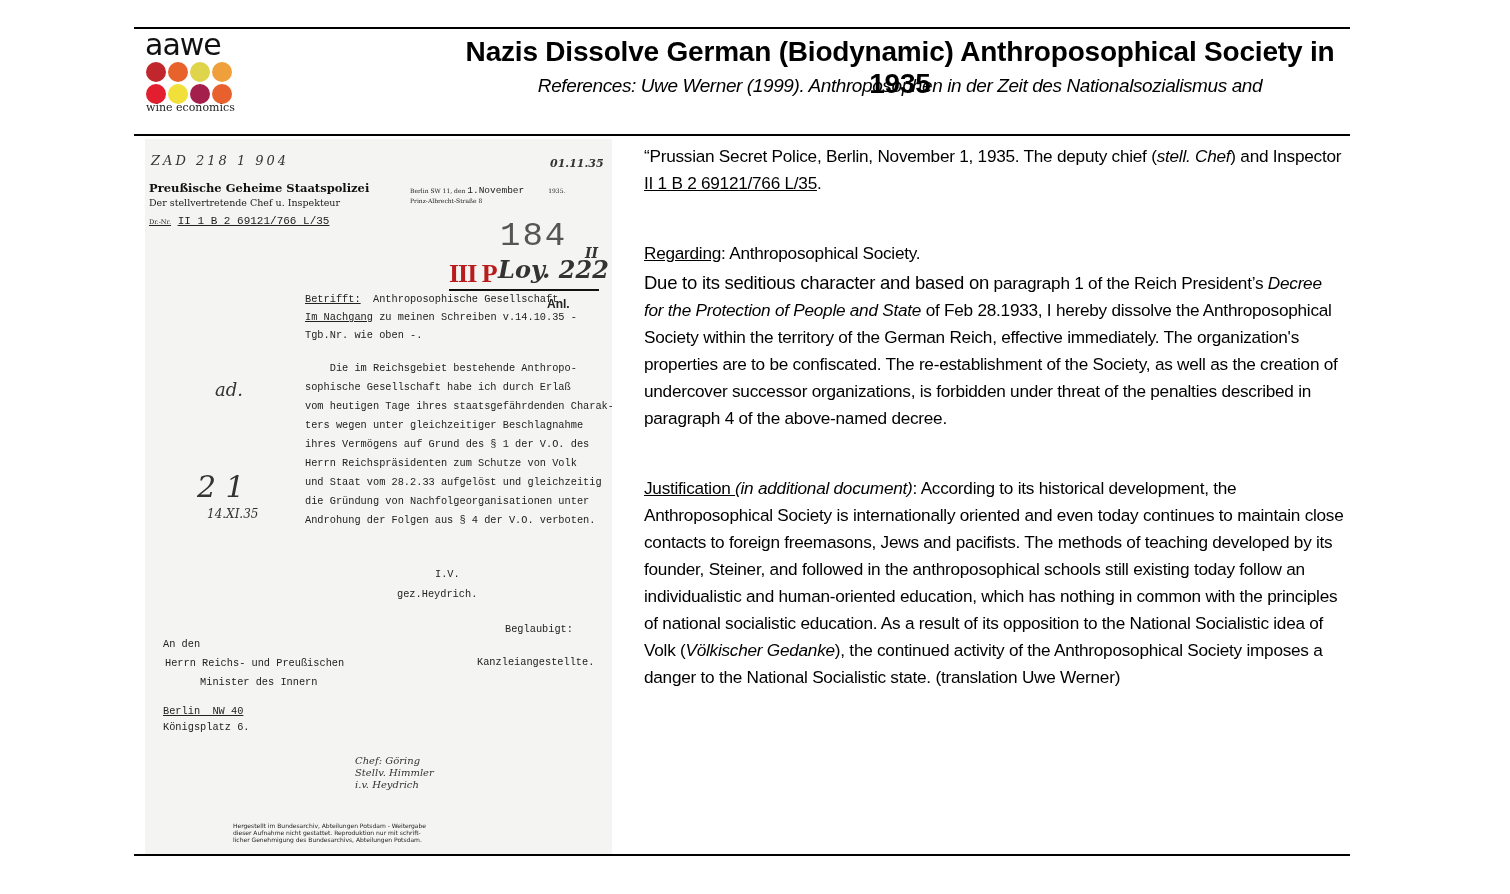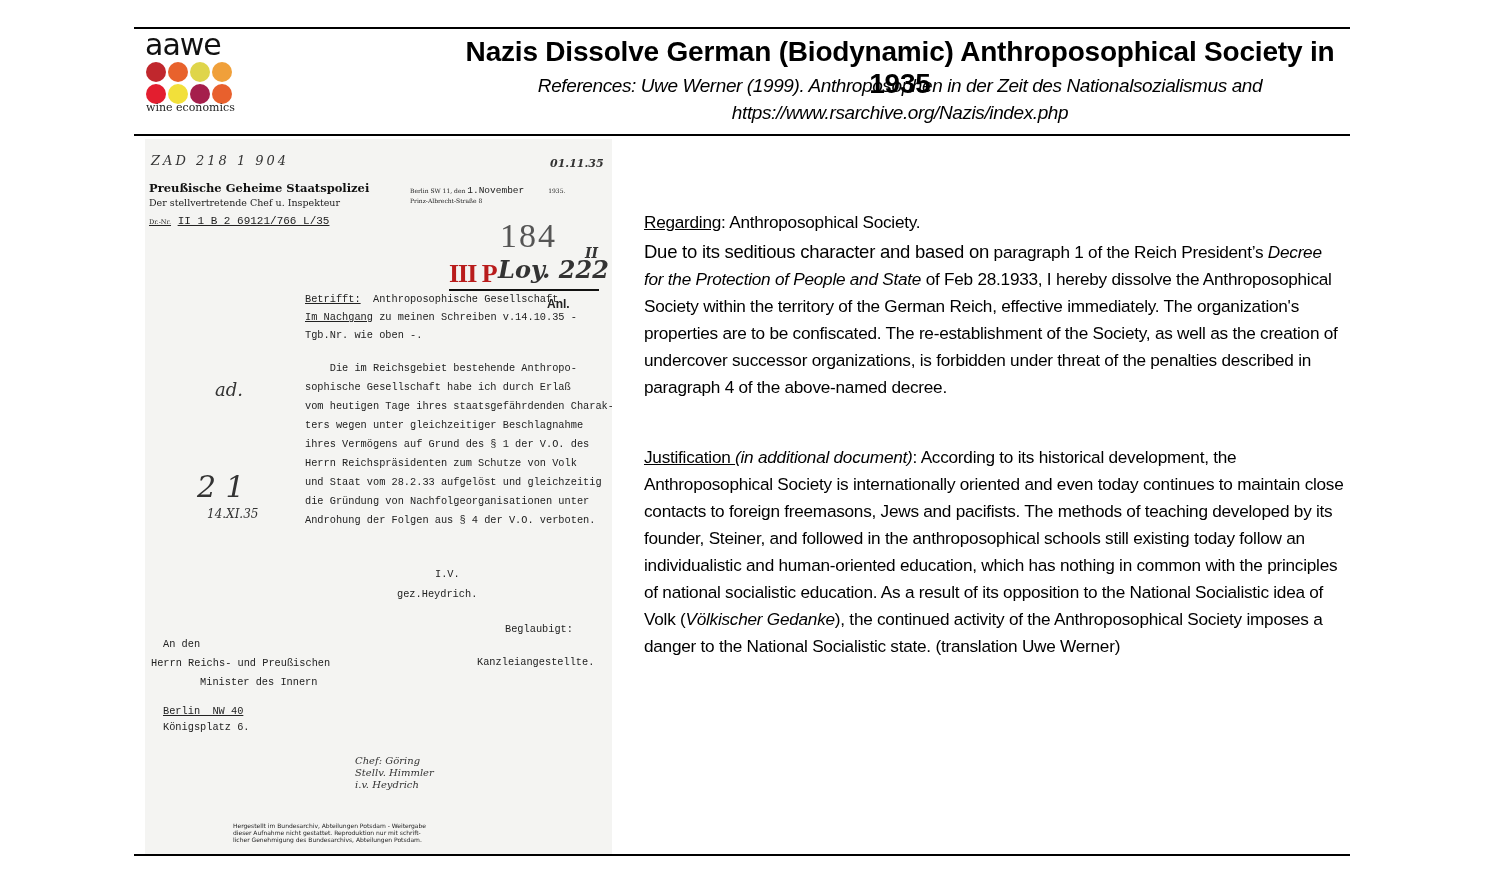--- a/index.html
+++ b/index.html
@@ -56,42 +56,41 @@
     <div class="dot" style="background:#f2e03a"></div>
     <div class="dot" style="background:#a51f4c"></div>
     <div class="dot" style="background:#e8602d"></div>
   </div>
   <div class="logo-tag">wine economics</div>
 </div>
 
 <div class="title">Nazis Dissolve German (Biodynamic) Anthroposophical Society in 1935</div>
 <div class="refs">
   <div>References: Uwe Werner (1999). Anthroposophen in der Zeit des Nationalsozialismus and</div>
-  <div>https://www.rsarchive.org/Nazis/index.php</div>
 </div>
 
 <div class="scan">
   <div class="abs hand" style="left:6px;top:14px;font-size:13px;letter-spacing:3px;">ZAD 218 1 904</div>
   <div class="abs hand" style="left:405px;top:18px;font-size:11px;font-weight:bold;">01.11.35</div>
 
   <div class="abs frak" style="left:4px;top:42px;font-size:11.5px;">Preußische Geheime Staatspolizei</div>
   <div class="abs" style="left:4px;top:58px;font-size:9.5px;font-family:'DejaVu Serif',serif;">Der stellvertretende Chef u. Inspekteur</div>
   <div class="abs" style="left:4px;top:76px;font-size:11px;">
     <span style="font-size:6.5px;font-family:'DejaVu Serif',serif;" class="u">Dr.-Nr.</span>
     <span class="u">II 1 B 2 69121/766 L/35</span>
   </div>
 
   <div class="abs" style="left:265px;top:46px;font-size:6px;font-family:'DejaVu Serif',serif;">
     <span>Berlin SW 11, den</span>
     <span style="font-family:'Liberation Mono',monospace;font-size:9.5px;">1.November</span>
     <span style="margin-left:22px;">1935.</span>
   </div>
   <div class="abs" style="left:265px;top:58px;font-size:6px;font-family:'DejaVu Serif',serif;">Prinz-Albrecht-Straße 8</div>
 
-  <div class="abs" style="left:355px;top:78px;font-size:34px;font-family:Liberation Serif, serif;color:#555;letter-spacing:2px;">184</div>
+  <div class="abs" style="left:355px;top:78px;font-size:34px;font-family:Liberation Mono, monospace;color:#555;letter-spacing:2px;">184</div>
   <div class="abs stamp" style="left:304px;top:120px;">III P</div>
   <div class="abs hand" style="left:353px;top:116px;font-size:24px;font-weight:bold;">Loy. 222</div>
   <div class="abs hand" style="left:440px;top:106px;font-size:14px;font-weight:bold;">II</div>
   <div class="abs" style="left:304px;top:150px;width:150px;height:2px;background:#111;"></div>
 
   <div class="abs typed" style="left:160px;top:151px;">
     <span class="u">Betrifft:</span>&nbsp;
     <span>Anthroposophische Gesellschaft</span>
   </div>
   <div class="abs" style="left:402px;top:158px;font-size:12px;font-weight:bold;font-family:'Liberation Sans',sans-serif;">Anl.</div>
@@ -111,39 +110,40 @@
   <div class="abs hand" style="left:70px;top:240px;font-size:18px;">ad.</div>
   <div class="abs hand" style="left:52px;top:330px;font-size:30px;">2 1</div>
   <div class="abs hand" style="left:62px;top:368px;font-size:12px;">14.XI.35</div>
 
   <div class="abs typed" style="left:290px;top:426px;">I.V.</div>
   <div class="abs typed" style="left:252px;top:446px;">gez.Heydrich.</div>
   <div class="abs typed" style="left:360px;top:481px;">Beglaubigt:</div>
   <div class="abs typed" style="left:332px;top:514px;">Kanzleiangestellte.</div>
 
   <div class="abs typed" style="left:18px;top:496px;">An den</div>
-  <div class="abs typed" style="left:6px;top:515px;">Herrn Reichs- und Preußischen</div>
+  <div class="abs typed" style="left:20px;top:515px;">Herrn Reichs- und Preußischen</div>
   <div class="abs typed" style="left:18px;top:534px;white-space:pre;">      Minister des Innern</div>
   <div class="abs typed u" style="left:18px;top:563px;white-space:pre;">Berlin  NW 40</div>
   <div class="abs typed" style="left:18px;top:579px;">Königsplatz 6.</div>
 
   <div class="abs hand" style="left:210px;top:616px;font-size:10px;line-height:12px;">
     <div>Chef: Göring</div>
     <div>Stellv. Himmler</div>
     <div>i.v. Heydrich</div>
   </div>
 
   <div class="abs small" style="left:88px;top:683px;">
     <div>Hergestellt im Bundesarchiv, Abteilungen Potsdam - Weitergabe</div>
     <div>dieser Aufnahme nicht gestattet. Reproduktion nur mit schrift-</div>
     <div>licher Genehmigung des Bundesarchivs, Abteilungen Potsdam.</div>
   </div>
 </div>
 
 <div class="col">
+  <p><span>“Prussian Secret Police, Berlin, November 1, 1935. The deputy chief (</span><span class="i">stell. Chef</span><span>) and Inspector </span><span class="u">II 1 B 2 69121/766 L/35</span><span>.</span></p>
 
-  <p style="margin-top:66px;"><span class="u">Regarding</span><span>: Anthroposophical Society.</span></p>
+  <p style="margin-top:43px;"><span class="u">Regarding</span><span>: Anthroposophical Society.</span></p>
 
   <p style="margin-top:2px;"><span class="big">Due to its seditious character and based on</span><span> paragraph 1 of the Reich President’s </span><span class="i">Decree for the Protection of People and State</span><span> of Feb  28.1933, I hereby dissolve the Anthroposophical Society within the territory of the German Reich, effective immediately. The organization's properties are to be confiscated. The re-establishment of the Society, as well as the creation of undercover successor organizations, is forbidden under threat of the penalties described in paragraph 4 of the above-named decree.</span></p>
 
 
   <p style="margin-top:43px;"><span class="u"><span>Justification </span></span><span class="i">(in additional document)</span><span>: According to its historical development, the Anthroposophical Society is internationally oriented and even today continues to maintain close contacts to foreign freemasons, Jews and pacifists. The methods of teaching developed by its founder, Steiner, and followed in the anthroposophical schools still existing today follow an individualistic and human-oriented education, which has nothing in common with the principles of national socialistic education. As a result of its opposition to the National Socialistic idea of Volk (</span><span class="i">Völkischer Gedanke</span><span>), the continued activity of the Anthroposophical Society imposes a danger to the National Socialistic state. (translation Uwe Werner)</span></p>
 </div>
 
 </body></html>

